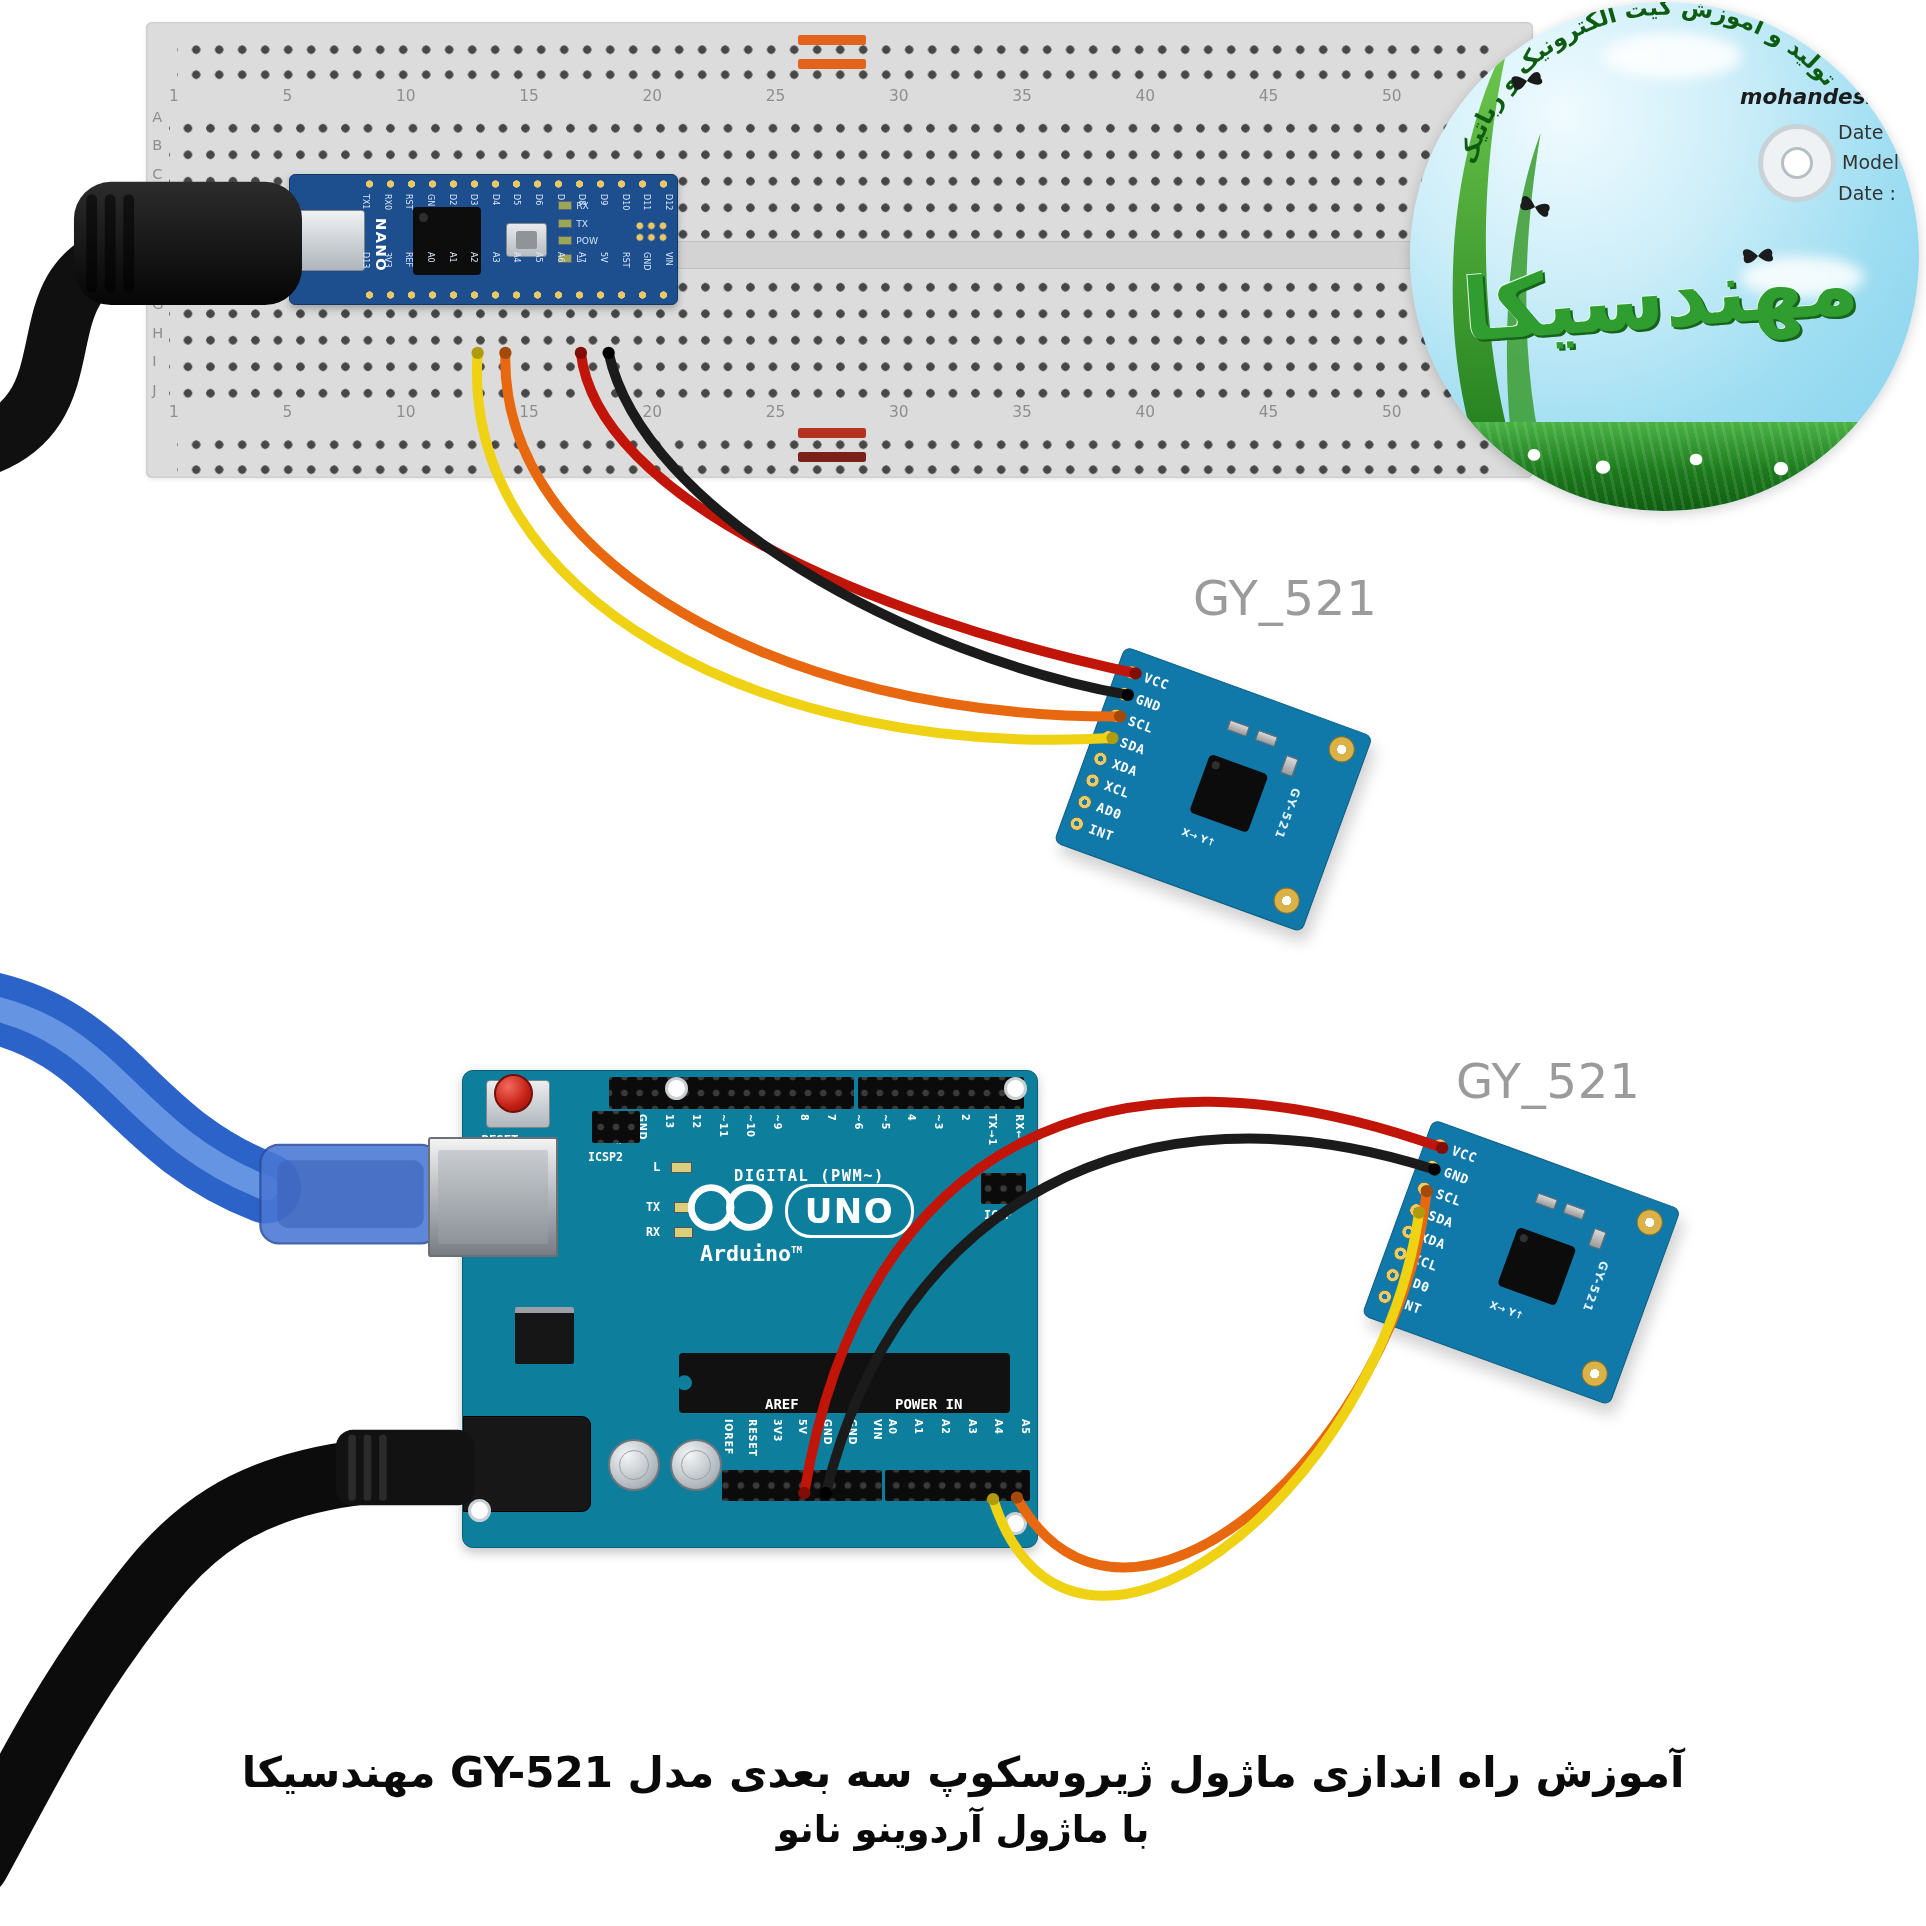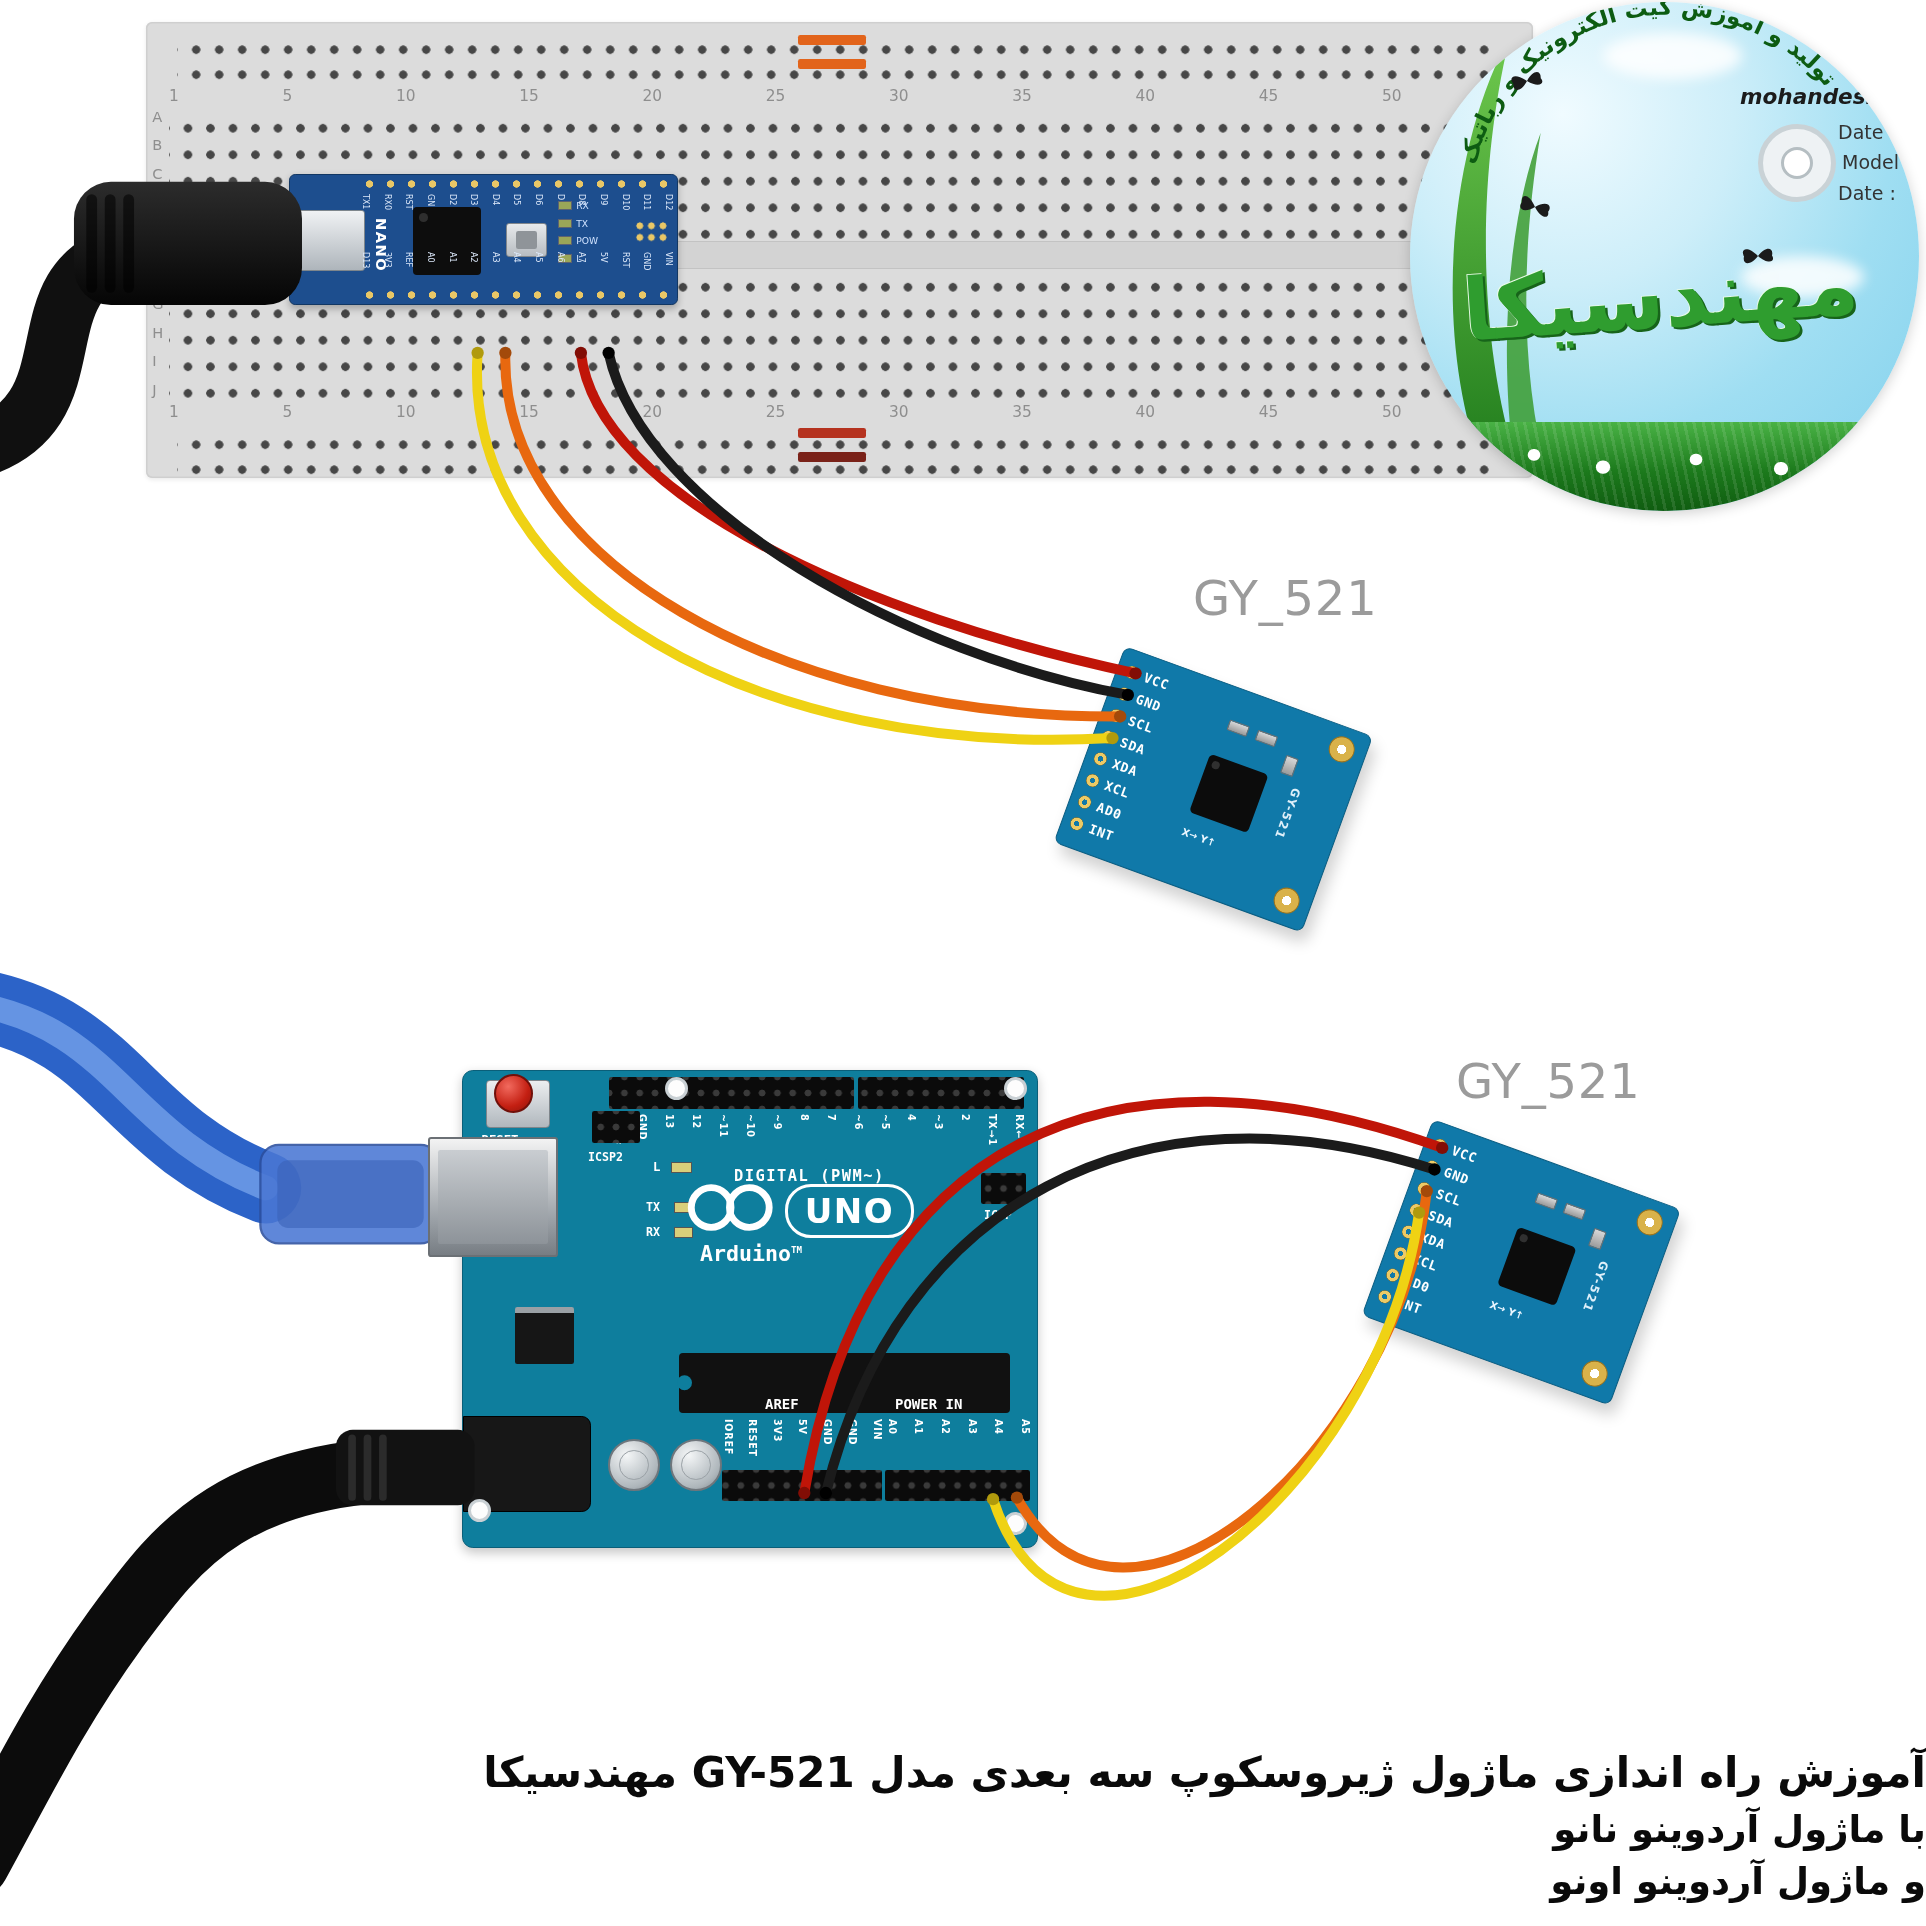--- a/index.html
+++ b/index.html
@@ -90,21 +90,21 @@
   .fa-name{color:#2f9d2f;font-weight:bold;font-size:86px;direction:rtl;text-align:center;
            transform:rotate(-4deg);text-shadow:2.3px 2.3px 0 #17641a, -0.8px -0.8px 0 #eafbe8;}
   .brand{color:#1b1b1b;font-weight:bold;font-style:italic;font-size:21.6px;}
   .mdt{color:#333;font-size:19px;line-height:29px;}
   .cd-outer{width:68px;height:68px;border-radius:50%;background:#eef2f4;border:5.4px solid #c9d2d6;}
   .cd-inner{position:absolute;left:50%;top:50%;width:26px;height:26px;border-radius:50%;background:#fff;
             border:3.1px solid #b5bec2;transform:translate(-50%,-50%);}
 
   
   .gy-caption-b{color:#9b9b9b;font-size:48px;letter-spacing:0.8px;z-index:20;}
-  .caption{left:0;top:1748px;width:1926px;direction:rtl;color:#0a0a0a;z-index:20;}
+  .caption{left:0;top:1748px;width:1926px;text-align:center;direction:rtl;color:#0a0a0a;z-index:20;}
   .caption .l1{font-size:42px;font-weight:bold;margin:0 0 10.8px 0;}
   .caption .l23{font-size:37px;font-weight:bold;margin:0 0 9.2px 0;}
 
   .overlay{position:absolute;left:0;top:0;z-index:40;pointer-events:none;}
 </style>
 </head>
 <body>
 
 <div class="canvas">
 
@@ -433,17 +433,16 @@
       <circle cx="1842" cy="1574" r="8" fill="#b09a0d"></circle>
     <circle cx="1044" cy="1938" r="8" fill="#820d05"></circle>
       <circle cx="1072" cy="1938" r="8" fill="#000"></circle>
     <circle cx="1320" cy="1944" r="8" fill="#a34a0a"></circle>
       <circle cx="1289" cy="1946" r="8" fill="#b09a0d"></circle>
   </svg>
 
   <div class="abs caption">
     <p class="l1">آموزش راه اندازی ماژول ژیروسکوپ سه بعدی مدل  GY-521  مهندسیکا</p>
     <p class="l23">با ماژول آردوینو نانو</p>
-    <p class="l23">و ماژول آردوینو اونو</p>
   </div>
 
 </div>
 
 
 </body></html>

